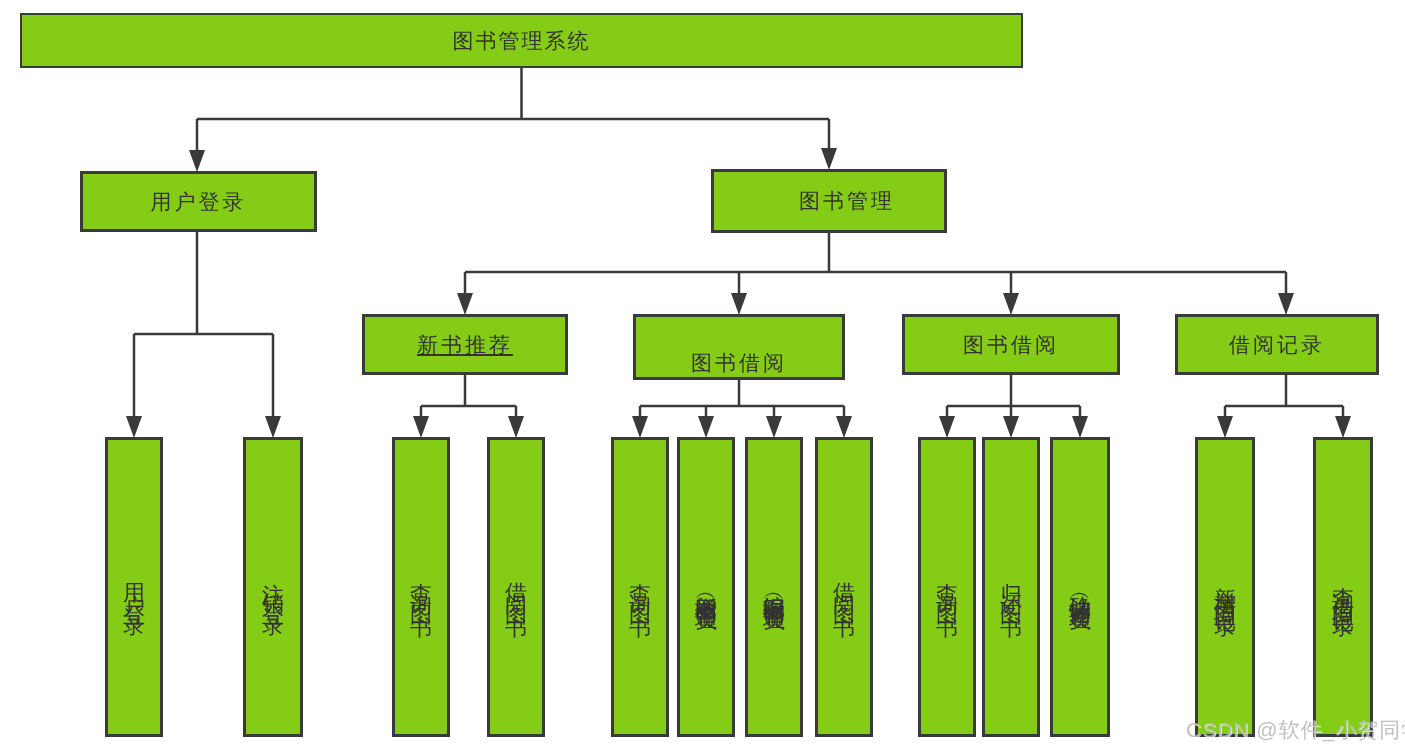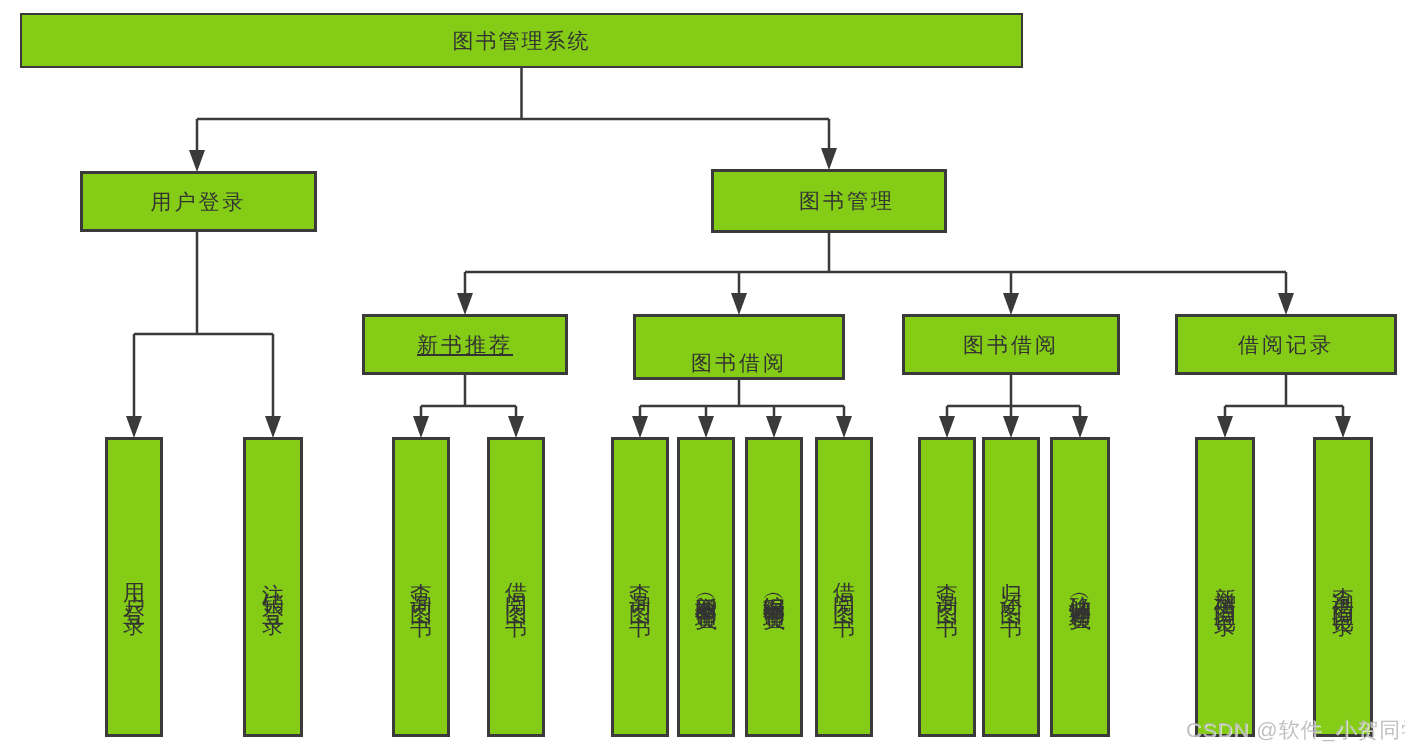--- a/index.html
+++ b/index.html
@@ -94,21 +94,21 @@
 
   <div class="node hnode" style="left:362px;top:314px;width:206px;height:61px;text-decoration:underline;">
     <span>新书推荐</span>
   </div>
   <div class="node hnode" style="left:633px;top:314px;width:212px;height:66px;align-items:flex-end;">
     <span>图书借阅</span>
   </div>
   <div class="node hnode" style="left:902px;top:314px;width:218px;height:61px;">
     <span>图书借阅</span>
   </div>
-  <div class="node hnode" style="left:1175px;top:314px;width:222px;height:61px;">
+  <div class="node hnode" style="left:1175px;top:314px;width:204px;height:61px;">
     <span>借阅记录</span>
   </div>
 
   <div class="node vnode" style="left:105px;top:437px;width:58px;height:300px;">
     <span class="vlabel ls4">用户登录</span>
   </div>
   <div class="node vnode" style="left:243px;top:437px;width:60px;height:300px;">
     <span class="vlabel ls4">注销登录</span>
   </div>
 

